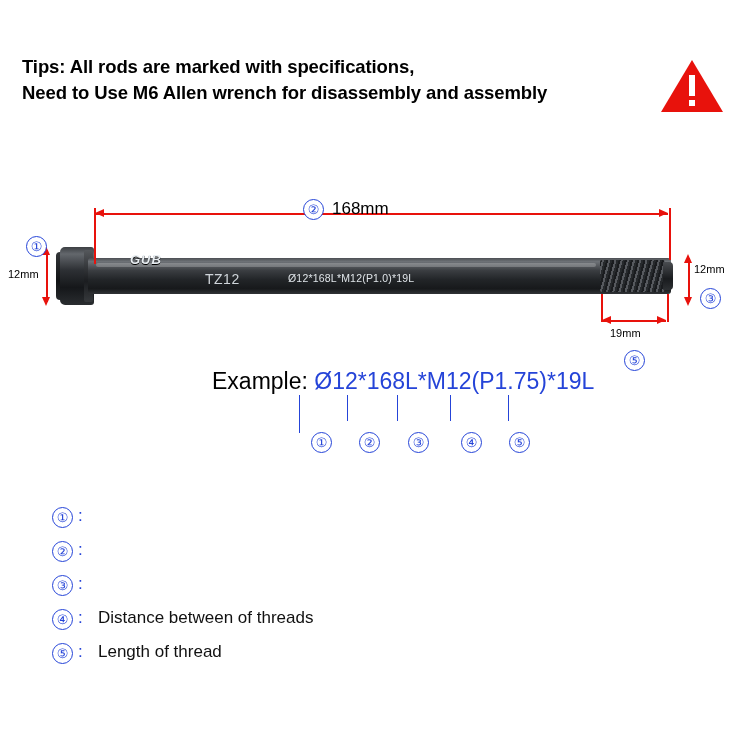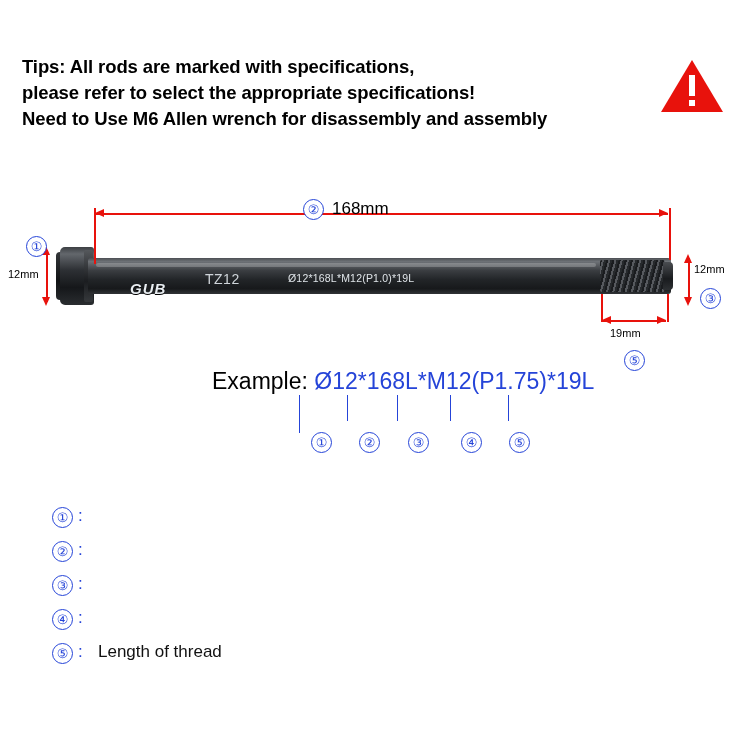--- a/index.html
+++ b/index.html
@@ -109,22 +109,22 @@
     left: 96px;
     top: 263px;
     width: 500px;
     height: 4px;
     background: rgba(255,255,255,0.22);
     border-radius: 2px;
   }
   .brand {
     position: absolute;
     left: 130px;
-    top: 280px;
-    font-size: 15px;
+    top: 252px;
+    font-size: 13px;
     font-weight: bold;
     font-style: italic;
     color: #e9eef2;
     letter-spacing: 1px;
     text-shadow: 0 1px 0 #000;
   }
   .brand-model {
     position: absolute;
     left: 205px;
     top: 271px;
@@ -267,21 +267,20 @@
     border-top: 1px solid #ffffff;
   }
 </style>
 </head>
 <body>
 
 <div class="page">
 
   <div class="tips">
     <div class="tips-line">Tips: All rods are marked with specifications,</div>
-    <div class="tips-line">please refer to select the appropriate specifications!</div>
     <div class="tips-line">Need to Use M6 Allen wrench for disassembly and assembly</div>
   </div>
 
   <div class="warn-icon">
     <svg width="64" height="56" viewBox="0 0 64 56">
       <polygon points="32,2 63,54 1,54" fill="#e8120c"></polygon>
       <rect x="29" y="17" width="6" height="21" fill="#ffffff"></rect>
       <rect x="29" y="42" width="6" height="6" fill="#ffffff"></rect>
     </svg>
   </div>
@@ -356,20 +355,21 @@
       <div class="legend-circ">②</div>
       <div class="legend-colon">:</div>
     </div>
     <div class="legend-row">
       <div class="legend-circ">③</div>
       <div class="legend-colon">:</div>
     </div>
     <div class="legend-row">
       <div class="legend-circ">④</div>
       <div class="legend-colon">:</div>
+      <div class="legend-text">Distance between of threads</div>
     </div>
     <div class="legend-row">
       <div class="legend-circ">⑤</div>
       <div class="legend-colon">:</div>
       <div class="legend-text">Length of thread</div>
     </div>
   </div>
 
   <div class="bottom-strip"></div>
 </div>

